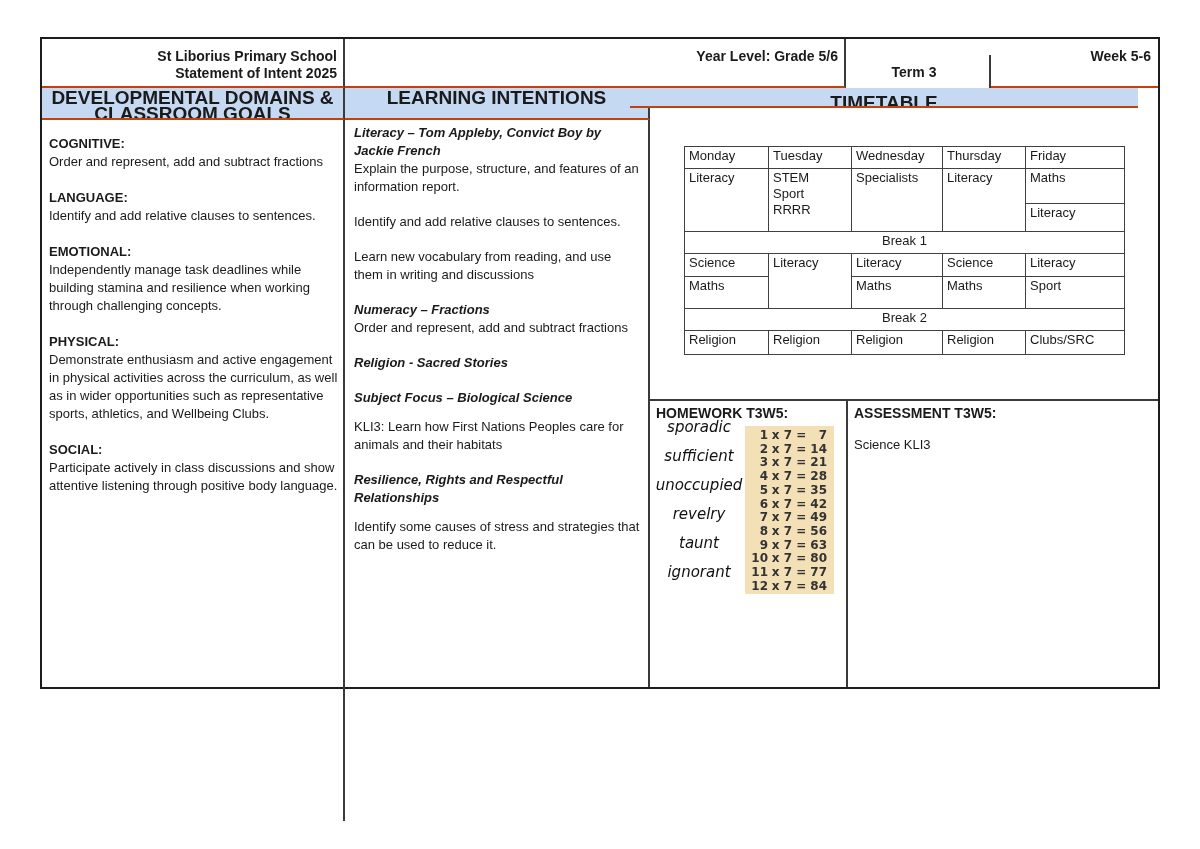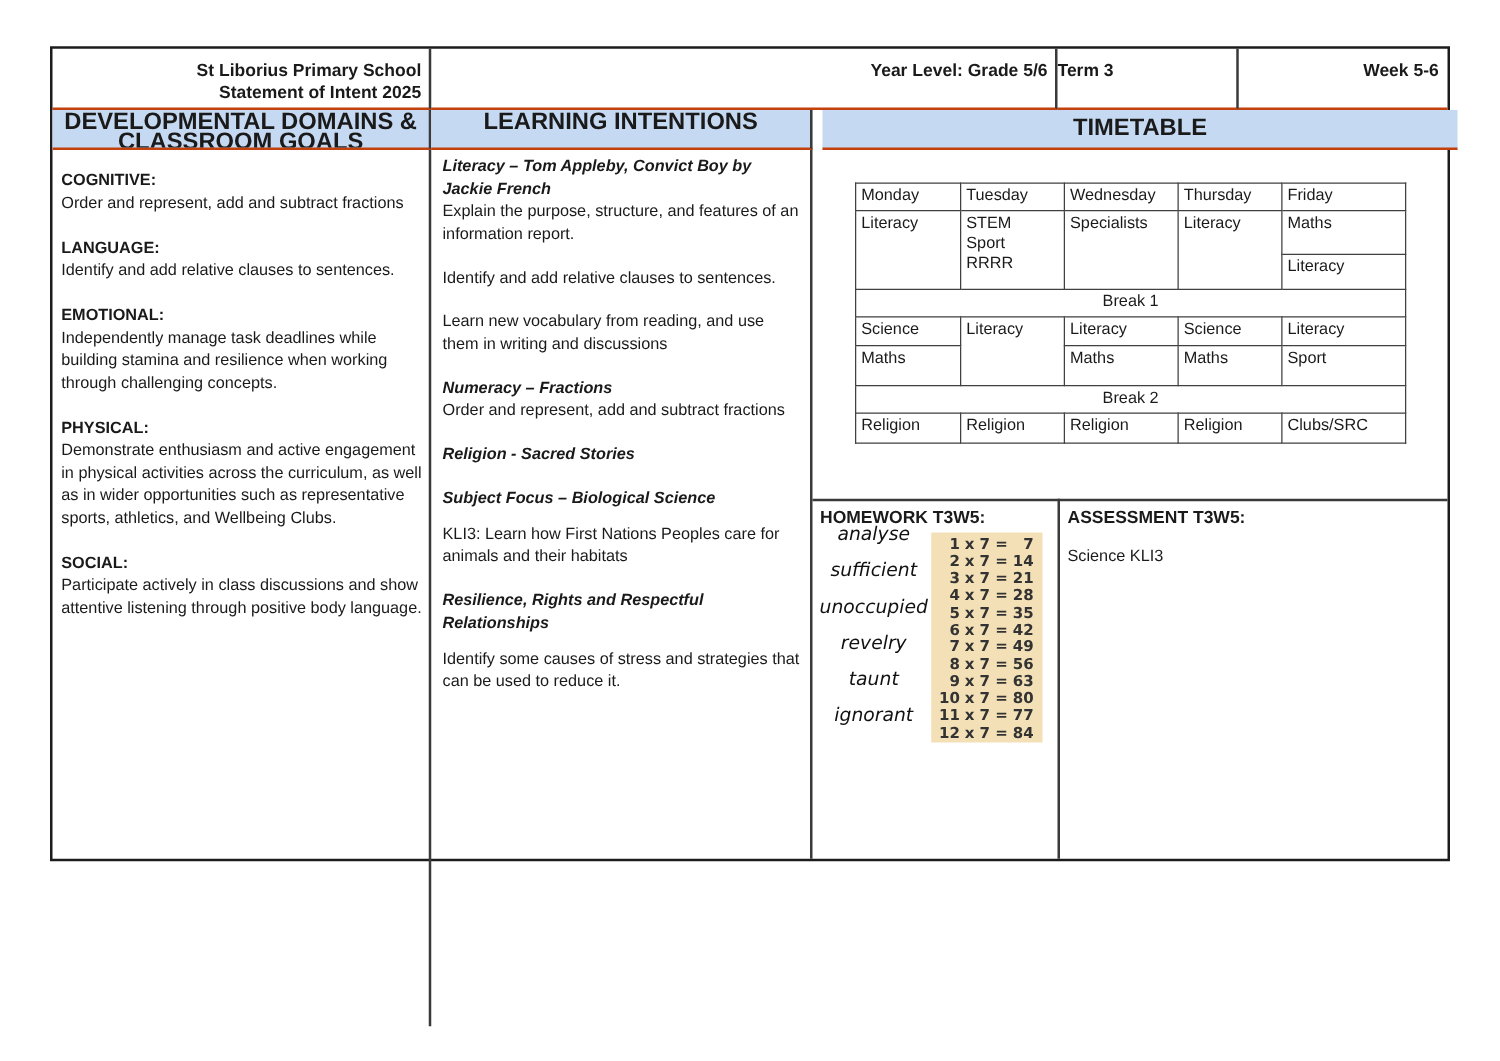--- a/index.html
+++ b/index.html
@@ -14,29 +14,29 @@
     border:2px solid #1c1c1c; background:#ffffff;
   }
   .cell { position:absolute; overflow:hidden; }
   .bR { border-right:2px solid #3a3a3a; }
   .bB { border-bottom:2px solid #c2410c; }
 
   
   .r1 { font-weight:bold; font-size:14px; line-height:17px; }
   .r1c1 { left:0; top:0; width:303px; height:49px; text-align:right; padding:9px 6px 0 0; }
   .r1c2 { left:303px; top:0; width:501px; height:49px; text-align:right; padding:9px 6px 0 0; }
-  .r1c3 { left:804px; top:0; width:145px; height:49px; text-align:left; padding:9px 7px 0 0; }
+  .r1c3 { left:804px; top:16px; width:145px; height:49px; text-align:center; padding:9px 7px 0 0; }
   .r1c4 { left:949px; top:0; width:167px; height:49px; text-align:right; padding:9px 7px 0 0; }
 
   
   .r2 { background:var(--header_blue); font-weight:bold; font-size:19px;
         line-height:16px; text-align:center; padding-top:2px; }
   .r2c1 { left:0; top:49px; width:303px; height:32px; }
   .r2c2 { left:303px; top:49px; width:305px; height:32px; }
-  .r2c3 { left:616px; top:49px; width:508px; height:32px; padding-top:7px; }
+  .r2c3 { left:588px; top:49px; width:508px; height:20px; padding-top:7px; }
 
   
   .r3c1 { left:0; top:81px; width:303px; height:701px; padding:15px 5px 0 7px; }
   .r3c2 { left:303px; top:81px; width:305px; height:567px; padding:4px 8px 0 9px; }
   .r3c3 { left:608px; top:81px; width:508px; height:567px; }
 
   .line { position:absolute; background:#3a3a3a; }
   .hw-top    { left:608px; top:360px; width:508px; height:2px; }
   .hw-divide { left:804px; top:360px; width:2px; height:288px; }
 
@@ -206,21 +206,21 @@
       </tr>
     </tbody>
       </table>
   </div>
 
   <div class="line hw-top"></div>
   <div class="line hw-divide"></div>
 
   <div class="hw-title">HOMEWORK T3W5:</div>
   <div class="words">
-    <div class="word">analyse</div>
+    <div class="word">sporadic</div>
     <div class="word">sufficient</div>
     <div class="word">unoccupied</div>
     <div class="word">revelry</div>
     <div class="word">taunt</div>
     <div class="word">ignorant</div>
   </div>
   <div class="tan-block">
     <div class="tt-row">
         <span class="tt-n">1</span>
         <span class="tt-x">x 7 =</span>

